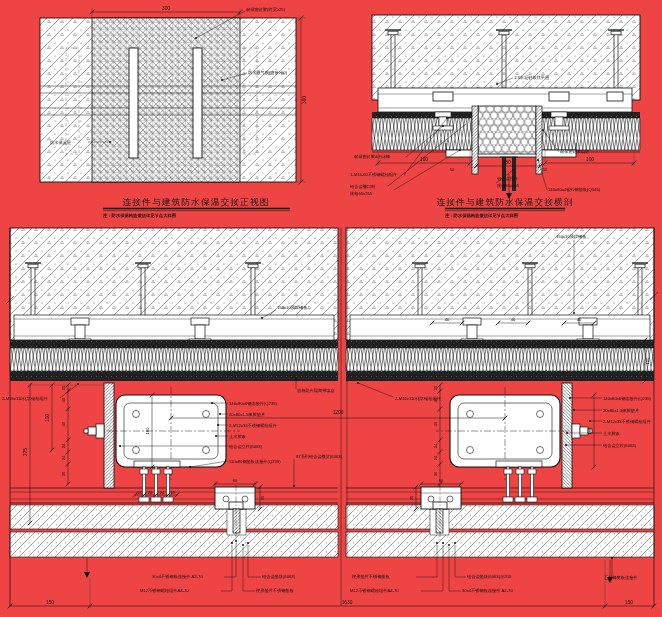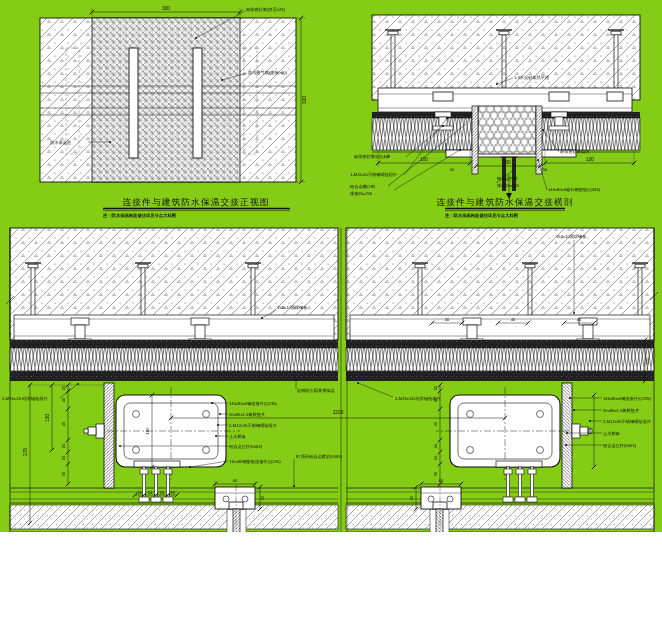--- a/index.html
+++ b/index.html
@@ -1,16 +1,16 @@
 <!DOCTYPE html>
 <html><head>
 <meta charset="utf-8">
 <style>
   html,body{margin:0;padding:0;background:#fff;}
-  .sheet{position:relative;width:662px;height:532px;background:#84cc16;overflow:hidden;}
+  .sheet{position:relative;width:662px;height:617px;background:#ef4444;overflow:hidden;}
   svg{display:block;}
   text{font-family:"Liberation Sans","DejaVu Sans",sans-serif;fill:#111;}
   .tt{font-size:8.8px;letter-spacing:1px;}
   .nt{font-size:4.3px;font-weight:bold;}
   .lb{font-size:4.2px;}
   .dm{font-size:4.8px;}
   .ds{font-size:4.1px;}
   .mid{text-anchor:middle;}
 </style>
 </head>

